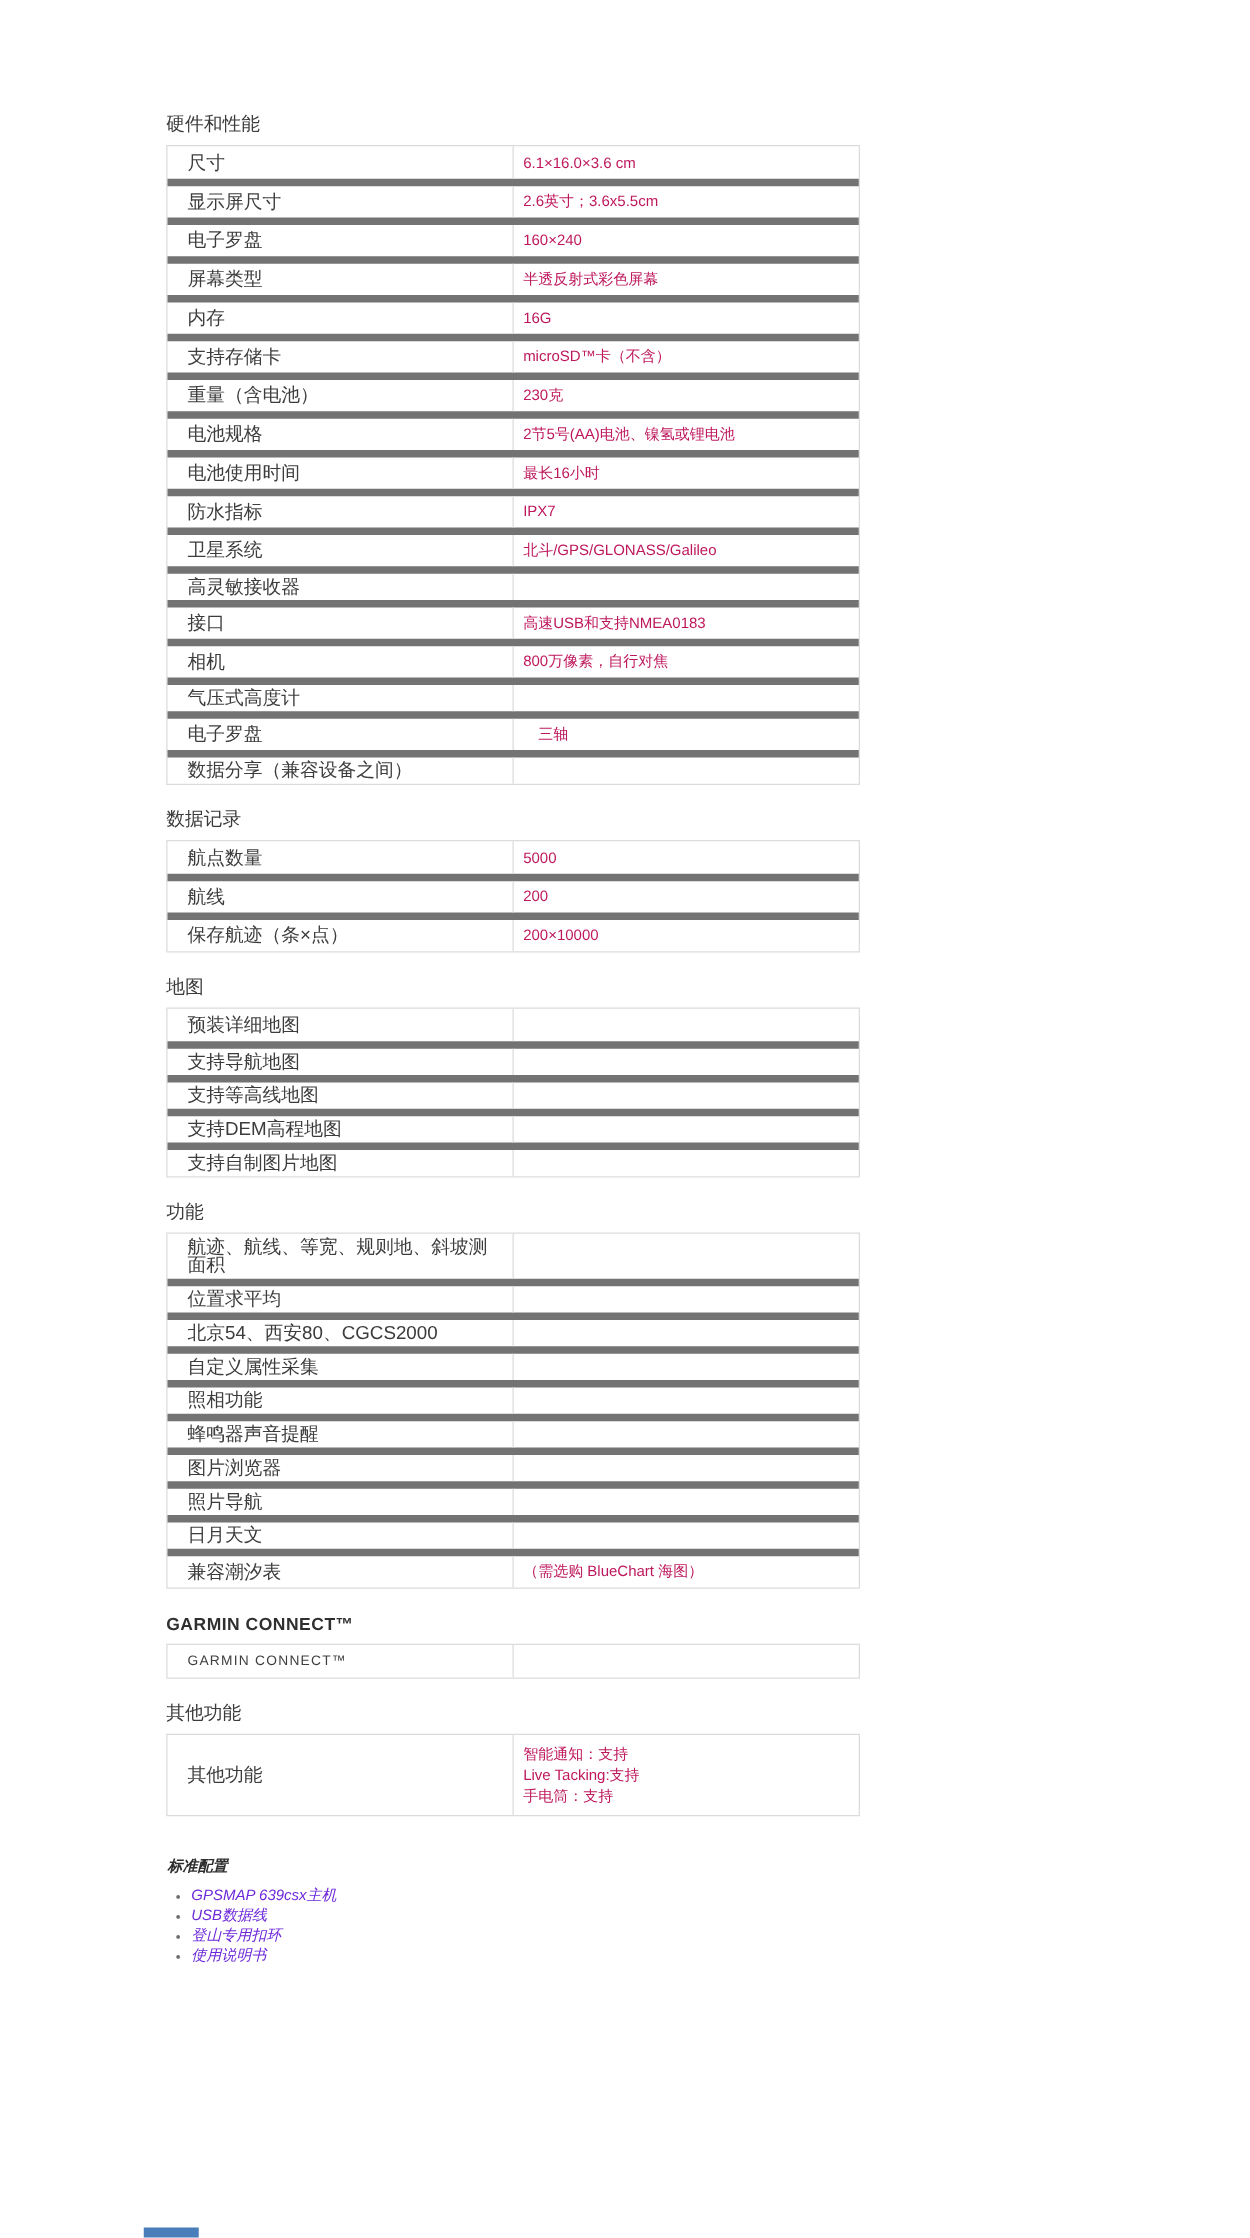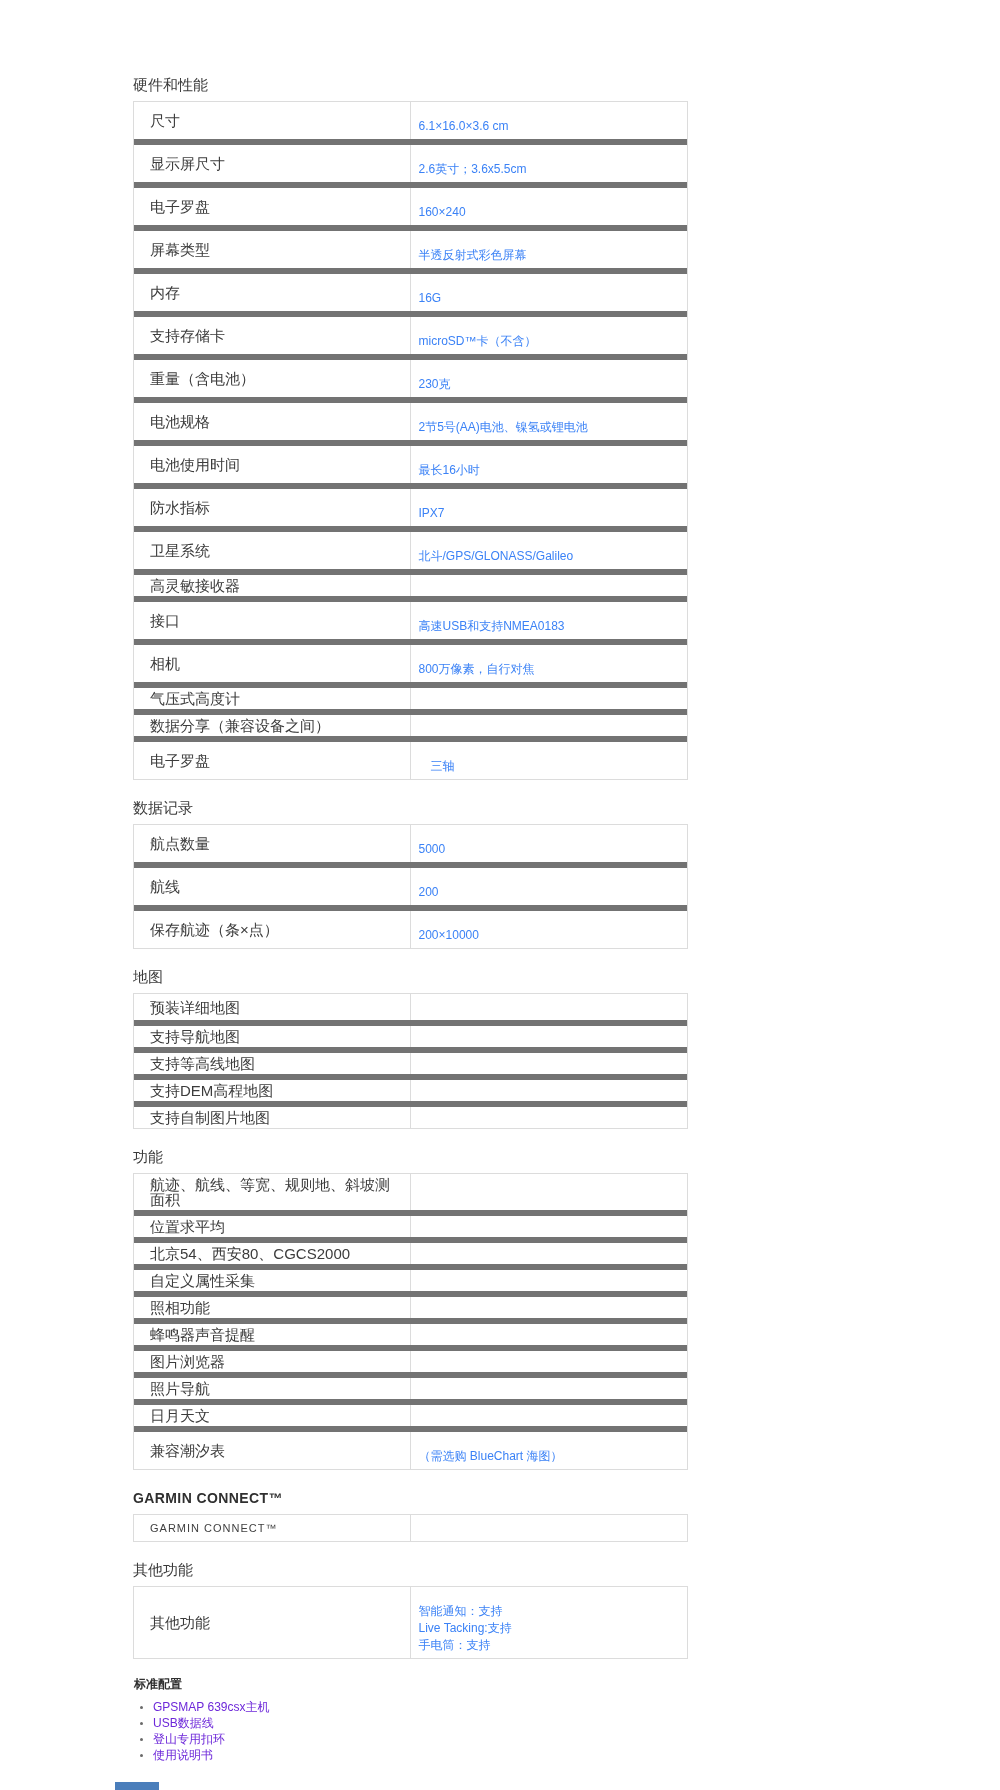--- a/index.html
+++ b/index.html
@@ -8,21 +8,21 @@
     width: 1000px;
     height: 1790px;
     background: #ffffff;
     font-family: "Liberation Sans", "DejaVu Sans", sans-serif;
     position: relative;
     overflow: hidden;
   }
   .content {
     position: absolute;
     left: 133px;
-    top: 77px;
+    top: 92px;
     width: 605px;
   }
   .section-title {
     font-size: 15px;
     line-height: 16px;
     color: #3b3b3b;
     font-weight: 400;
     margin: 20px 0 8px 0;
   }
   .section-title:first-child { margin-top: 0; }
@@ -59,26 +59,25 @@
     font-size: 11px;
     letter-spacing: 1px;
     color: #3f3f3f;
   }
   .cell-value {
     width: 50%;
     padding: 4px 8px;
     display: flex;
     align-items: center;
     font-size: 12px;
-    color: #3b82f6;
+    color: #be185d;
     line-height: 17px;
     white-space: pre-wrap;
-    margin-top: 12px;
-  }
-  .std-config { margin-top: 17px; padding-left: 1px; }
+  }
+  .std-config { margin-top: 32px; padding-left: 1px; font-style: italic; }
   .std-title {
     font-size: 12px;
     font-weight: 700;
     color: #2f2f2f;
     margin: 0;
   }
   .std-list {
     margin: 7px 0 0 0;
     padding-left: 19px;
     list-style: disc;
@@ -161,26 +160,26 @@
         </div>
         <div class="spec-row">
           <div class="cell-label">相机</div>
           <div class="cell-value">800万像素，自行对焦</div>
         </div>
         <div class="spec-row">
           <div class="cell-label">气压式高度计</div>
           <div class="cell-value"></div>
         </div>
         <div class="spec-row">
-          <div class="cell-label">数据分享（兼容设备之间）</div>
-          <div class="cell-value"></div>
-        </div>
-        <div class="spec-row">
           <div class="cell-label">电子罗盘</div>
           <div class="cell-value">　三轴</div>
+        </div>
+        <div class="spec-row">
+          <div class="cell-label">数据分享（兼容设备之间）</div>
+          <div class="cell-value"></div>
         </div>
       </div>
       <div class="section-title">数据记录</div>
       <div class="spec-table">
         <div class="spec-row">
           <div class="cell-label">航点数量</div>
           <div class="cell-value">5000</div>
         </div>
         <div class="spec-row">
           <div class="cell-label">航线</div>

